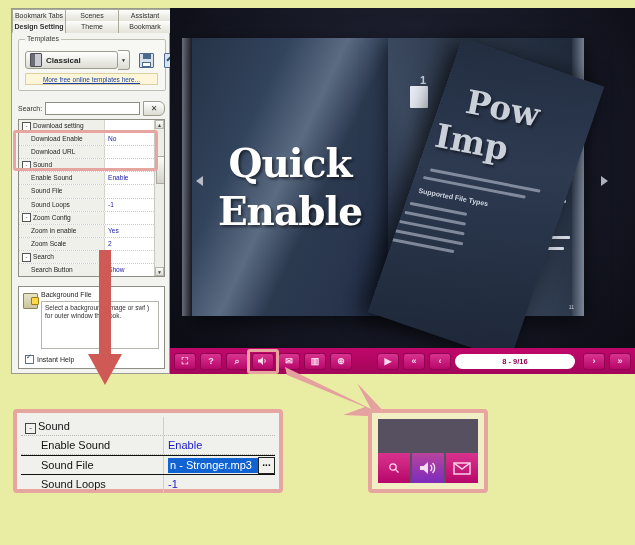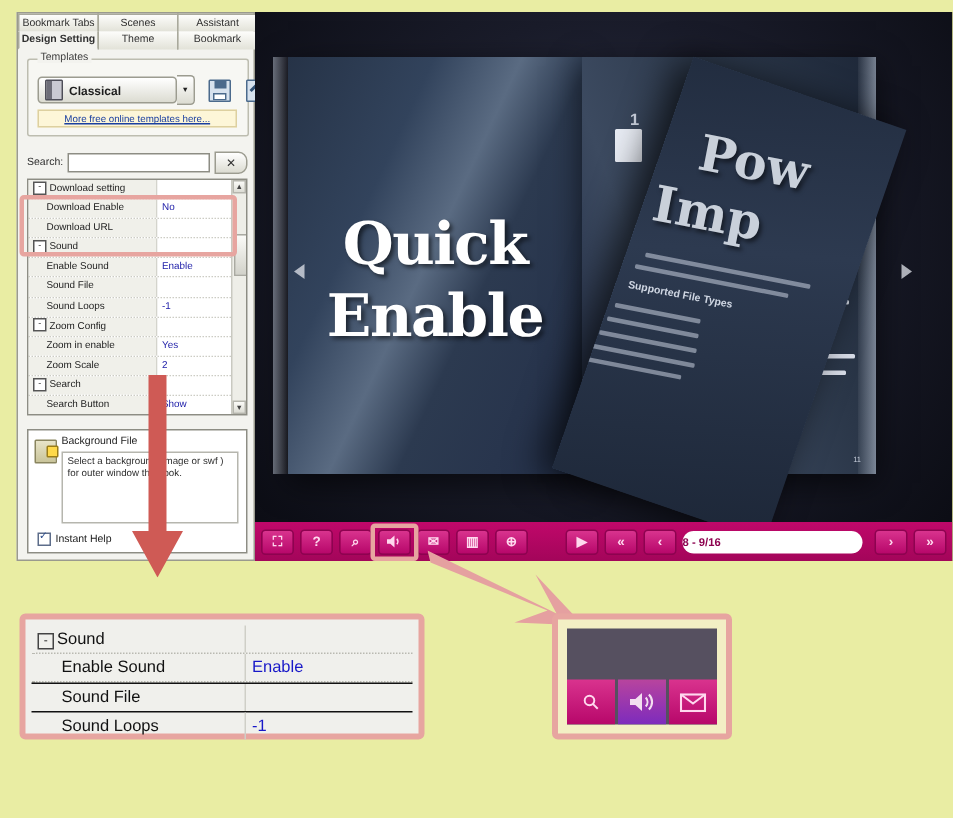--- a/index.html
+++ b/index.html
@@ -206,21 +206,21 @@
   }
   .tbtn{
     width:22px;height:17px;margin-left:4px;border-radius:3px;
     background:linear-gradient(#d9338e,#b7076a);
     border:1px solid #8d0350;display:flex;align-items:center;justify-content:center;
     color:#ffd9ee;font-size:9px;font-weight:bold;box-sizing:border-box;flex:none;
   }
   .tb-spacer{flex:1;}
   .pagebox{
     width:120px;height:15px;border-radius:8px;background:#fff;
-    font-size:7.5px;color:#8d0350;font-weight:bold;text-align:left;line-height:15px;
+    font-size:7.5px;color:#8d0350;font-weight:bold;text-align:center;line-height:15px;
     margin:0 4px;flex:none;
   }
   .sndwrap{position:relative;flex:none;margin-left:4px;}
   .sndhl{
     position:absolute;left:-5px;top:-4px;width:32px;height:25px;
     border:3px solid #e7a5a0;border-radius:3px;box-sizing:border-box;
   }
   .sndwrap .tbtn{margin-left:0;}
 
   
@@ -471,20 +471,24 @@
         <div class="crow">
           <div class="cname"><span class="cexp">-</span>Sound</div>
           <div class="cval"></div>
         </div>
         <div class="crow">
           <div class="cname ind">Enable Sound</div>
           <div class="cval">Enable</div>
         </div>
         <div class="crow focus">
           <div class="cname ind">Sound File</div>
+          <div class="cval">
+            <div class="sel-file">n - Stronger.mp3</div>
+            <div class="ellipsis-btn">...</div>
+          </div>
         </div>
         <div class="crow">
           <div class="cname ind">Sound Loops</div>
           <div class="cval">-1</div>
         </div>
       </div>
   </div>
 
   <div class="callout-r">
     <div class="mini">

